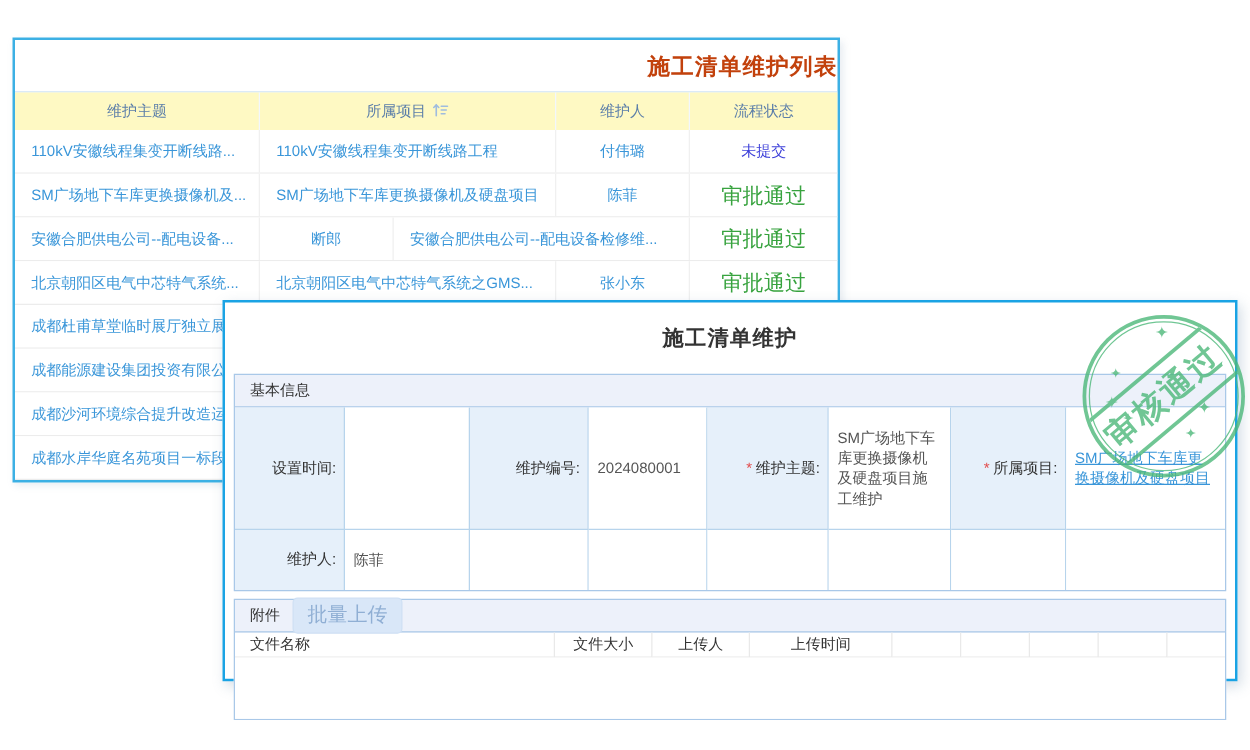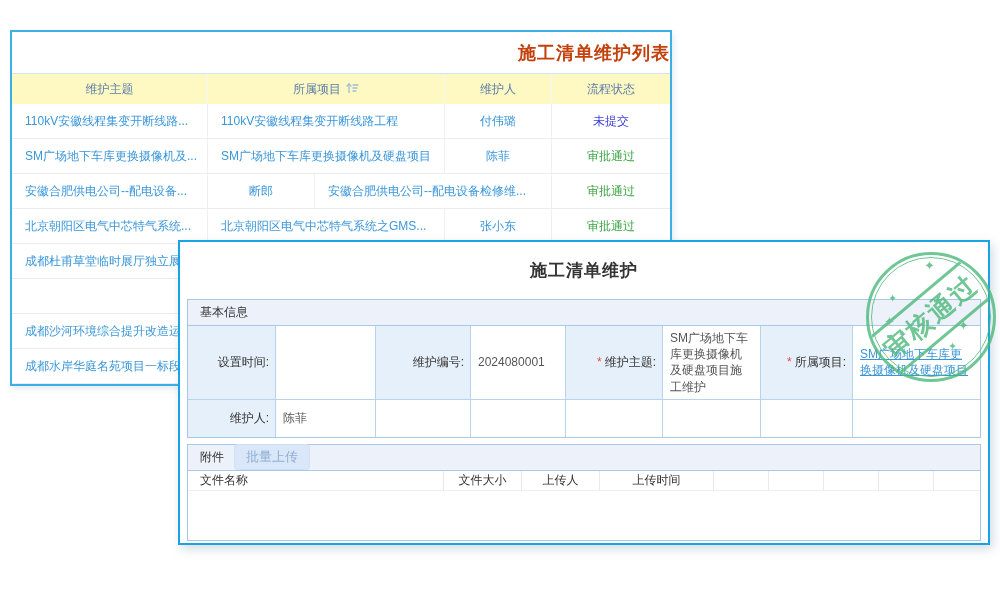--- a/index.html
+++ b/index.html
@@ -28,21 +28,21 @@
   .list-row{ display:flex; height:35px; border-bottom:1px solid #ececec; background:#fff; }
   .list-row .cell{
     display:flex; align-items:center; font-size:12px;
     border-right:1px solid #f0f0f0; overflow:hidden; white-space:nowrap;
   }
   .list-row .cell:last-child{ border-right:none; }
   .list-row .c1, .list-row .c2{ padding-left:13px; color:#3A96D9; }
   .list-row .c3{ justify-content:center; color:#3A96D9; }
   .list-row .c4{ justify-content:center; }
   .st-pending{ color:#3C3FD9; font-size:12px; }
-  .st-approved{ color:#38A33F; font-size:12px; }
+  .st-approved{ color:#38A33F; font-size:17px; }
 
   
   .form-panel{
     position:absolute; left:178px; top:240px; width:812px; height:305px;
     background:#fff; border:2px solid #1AA3E4; z-index:2;
     box-shadow:3px 4px 10px rgba(110,140,170,.30);
   }
   .form-title{
     margin-top:15px; height:28px; line-height:28px; text-align:center;
     font-size:17px; font-weight:bold; color:#333; letter-spacing:1px;
@@ -55,29 +55,29 @@
     font-size:12px; color:#333;
   }
   .binfo-grid{ display:grid; grid-template-columns:88px 100px 95px 95px 97px 98px 92px 1fr; }
   .bcell{
     border-right:1px solid #B7D4EC; border-bottom:1px solid #B7D4EC;
     font-size:12px; display:flex; align-items:center; min-height:60px;
   }
   .bcell.r2{ min-height:37px; border-bottom:none; }
   .bcell.last{ border-right:none; }
   .bcell.lbl{ background:#E6F0FA; justify-content:flex-end; padding-right:6px; color:#333; text-align:right; }
-  .bcell.val{ background:#fff; padding:4px 7px; color:#555; line-height:1.35; }
+  .bcell.val{ background:#fff; padding:16px 7px; color:#555; line-height:1.35; }
   .bcell.val.wrap{ white-space:normal; word-break:break-all; align-items:center; }
   .req{ color:#E24C4C; margin-right:3px; }
   .proj-link{ color:#3A96D9; text-decoration:underline; cursor:pointer; word-break:break-all; line-height:1.4; }
   .muted{ color:#888; }
 
   .batch-btn{
     margin-left:10px; background:#D9E7F8; color:#90AFD4; border:1px solid #cfe0f4;
-    border-radius:4px; font-size:13px; padding:3px 11px; cursor:default;
+    border-radius:4px; font-size:16px; padding:3px 11px; cursor:default;
     font-family:inherit;
   }
   .attach-header{ display:grid; grid-template-columns:256px 78px 78px 114px 55px 55px 55px 55px 1fr; height:20px; }
   .acell{
     border-right:1px solid #E9E9E9; border-bottom:1px solid #efefef;
     display:flex; align-items:center; justify-content:center;
     font-size:12px; color:#333;
   }
   .acell.first{ justify-content:flex-start; padding-left:12px; }
   .acell.last{ border-right:none; }
@@ -173,20 +173,21 @@
   </div>
   <div class="list-row">
     <div class="cell c1">成都杜甫草堂临时展厅独立展</div>
     <div class="cell c2"></div>
     <div class="cell c3"></div>
     <div class="cell c4">
         <span></span>
       </div>
   </div>
   <div class="list-row">
+    <div class="cell c1">成都能源建设集团投资有限公</div>
     <div class="cell c2"></div>
     <div class="cell c3"></div>
     <div class="cell c4">
         <span></span>
       </div>
   </div>
   <div class="list-row">
     <div class="cell c1">成都沙河环境综合提升改造运</div>
     <div class="cell c2"></div>
     <div class="cell c3"></div>

